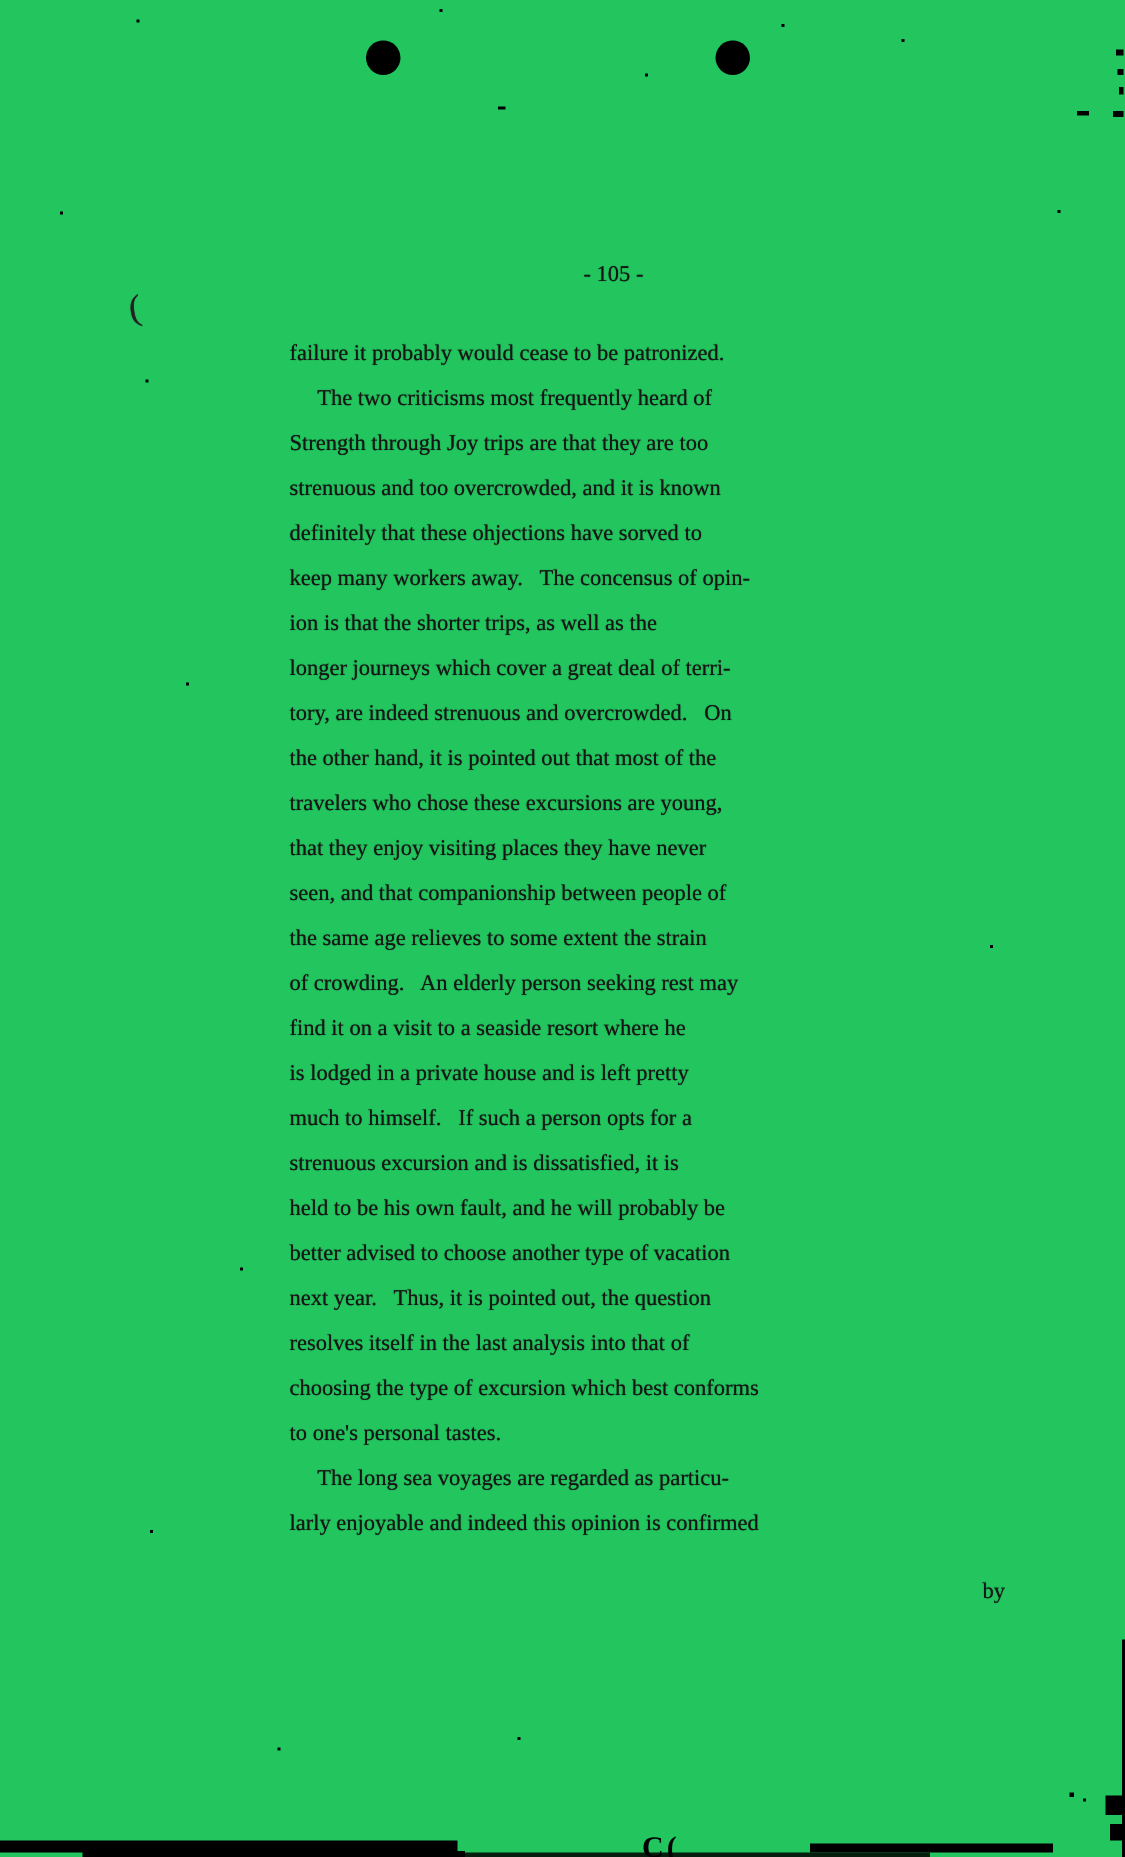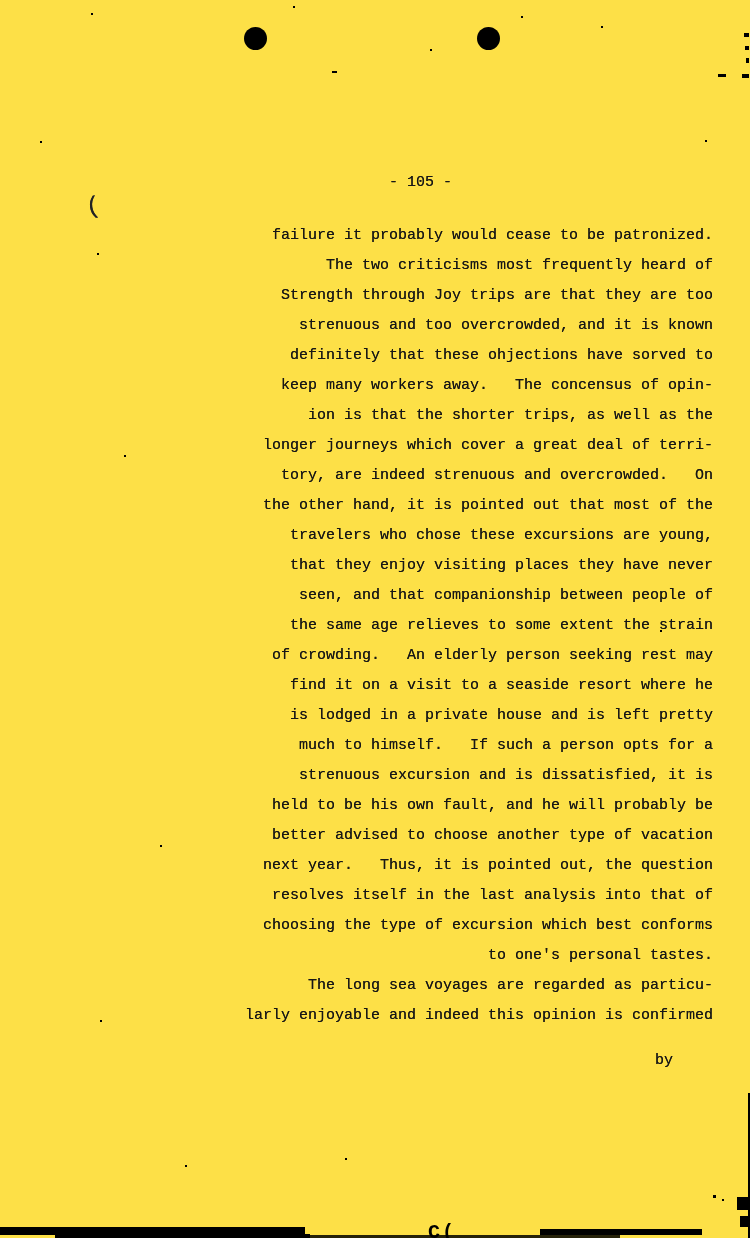--- a/index.html
+++ b/index.html
@@ -1,35 +1,35 @@
 <!DOCTYPE html>
 <html><head>
 <meta charset="utf-8">
 <style>
   html,body{margin:0;padding:0;background:#888;}
   .page{
     position:relative;
     width:750px;height:1238px;
-    background:#fde047;
+    background:#22c55e;
     overflow:hidden;
-    font-family:Liberation Mono, monospace;
+    font-family:Liberation Serif, serif;
     color:#161616;
   }
   .typed{
     font-size:15px;
     line-height:30px;
     letter-spacing:0px;
     text-shadow:0 0 0.6px rgba(20,20,20,0.85);
     white-space:pre;
   }
   .pageno{
     position:absolute;top:168px;left:389px;
   }
   .text-block{
-    position:absolute;top:221px;left:193px;width:520px;text-align:right;
+    position:absolute;top:221px;left:193px;width:520px;
   }
   .line{white-space:pre;}
   .catchword{
     position:absolute;top:1046px;left:655px;
   }
   .stray-paren{
     position:absolute;top:193px;left:86px;
     font-size:24px;color:#222;
     transform:rotate(-8deg);
     text-shadow:0 0 0.5px #444;

